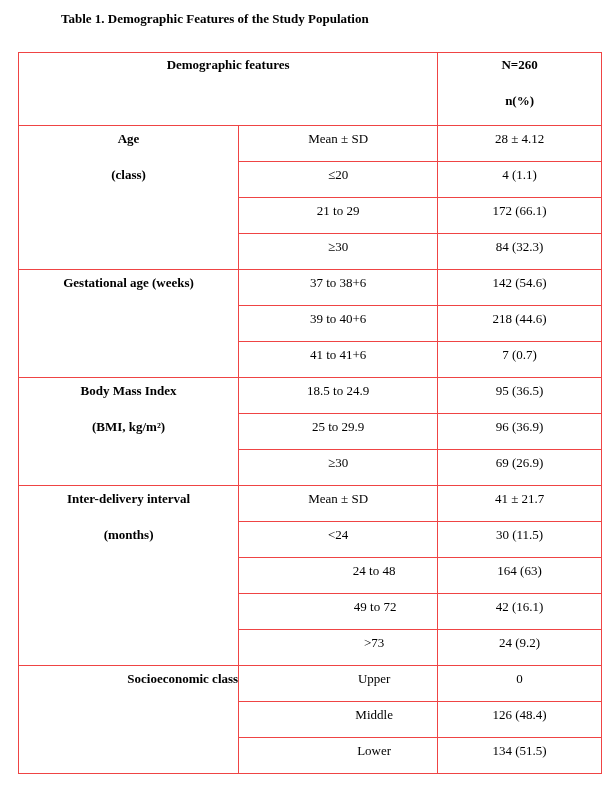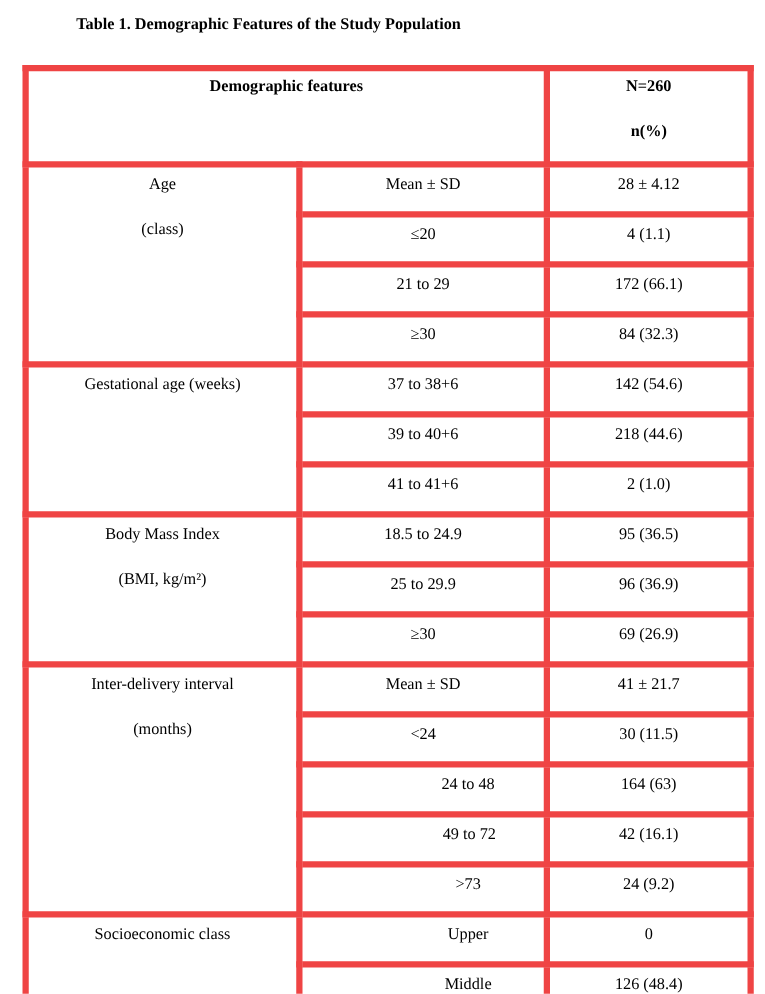--- a/index.html
+++ b/index.html
@@ -1,29 +1,29 @@
 <!DOCTYPE html>
 <html><head>
 <meta charset="utf-8">
 <style>
   html, body { margin:0; padding:0; background:#ffffff; }
   body { width:612px; height:795px; position:relative; font-family:"Liberation Serif", "DejaVu Serif", serif; color:#000; }
   .title { position:absolute; left:61px; top:11px; font-weight:bold; font-size:13px; }
   table { position:absolute; left:18px; top:52px; border-collapse:collapse; width:584px; table-layout:fixed; }
-  td { border:5px solid #ef4444; font-size:13px; vertical-align:top; text-align:center; padding:0; }
+  td { border:1px solid #ef4444; font-size:13px; vertical-align:top; text-align:center; padding:0; }
   .c1 { width:219px; }
   .c2 { width:198px; }
   .c3 { width:163px; }
   .head td { height:72px; font-weight:bold; }
   .head .n-line { display:block; padding-top:4px; }
   .head .n-line2 { display:block; padding-top:20px; }
   .head .feat { padding-top:4px; }
   .row td { height:35px; }
   .row td .txt { display:block; padding-top:5px; }
-  .grp { font-weight:normal; }
+  .grp { font-weight:bold; }
   .grp .g1 { display:block; padding-top:5px; }
   .grp .g2 { display:block; padding-top:20px; }
   .bold { font-weight:normal; }
   .left-ish .txt { text-align:center; padding-left:72px; }
 </style>
 </head>
 <body>
 
 <div class="title">Table 1. Demographic Features of the Study Population</div>
 
@@ -98,21 +98,21 @@
         </td>
     <td>
           <span class="txt">218 (44.6)</span>
         </td>
   </tr>
   <tr class="row">
     <td>
           <span class="txt">41 to 41+6</span>
         </td>
     <td>
-          <span class="txt">2 (1.0)</span>
+          <span class="txt">7 (0.7)</span>
         </td>
   </tr>
 
   <tr class="row">
     <td rowspan="3" class="grp">
       <span class="g1">Body Mass Index</span>
       <span class="g2">(BMI, kg/m²)</span>
     </td>
     <td>
           <span class="txt">18.5 to 24.9</span>
@@ -178,21 +178,21 @@
     <td>
           <span class="txt">&gt;73</span>
         </td>
     <td>
           <span class="txt" style="text-align:center;padding-left:0">24 (9.2)</span>
         </td>
   </tr>
 
   <tr class="row left-ish">
     <td rowspan="3" class="grp">
-      <span class="g1" style="text-align:center;padding-left:0">Socioeconomic class</span>
+      <span class="g1" style="text-align:right;padding-left:0">Socioeconomic class</span>
     </td>
     <td>
           <span class="txt">Upper</span>
         </td>
     <td>
           <span class="txt" style="text-align:center;padding-left:0">0</span>
         </td>
   </tr>
   <tr class="row left-ish">
     <td>

